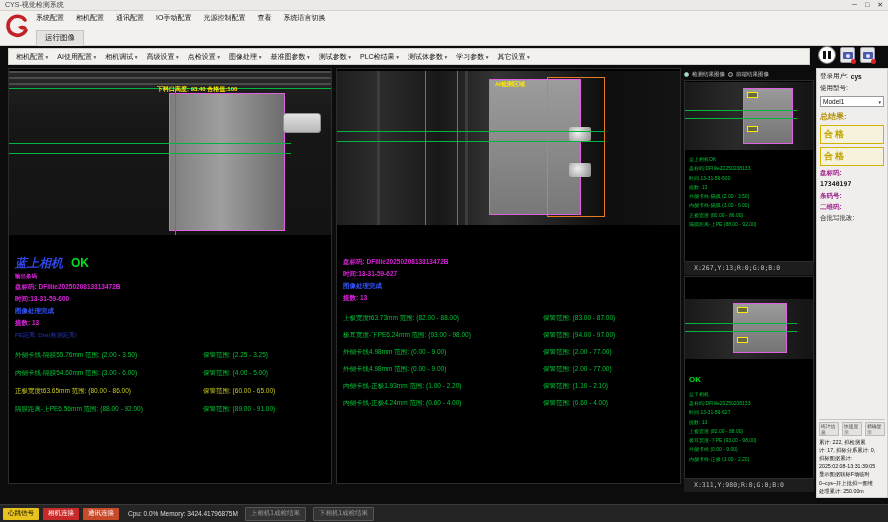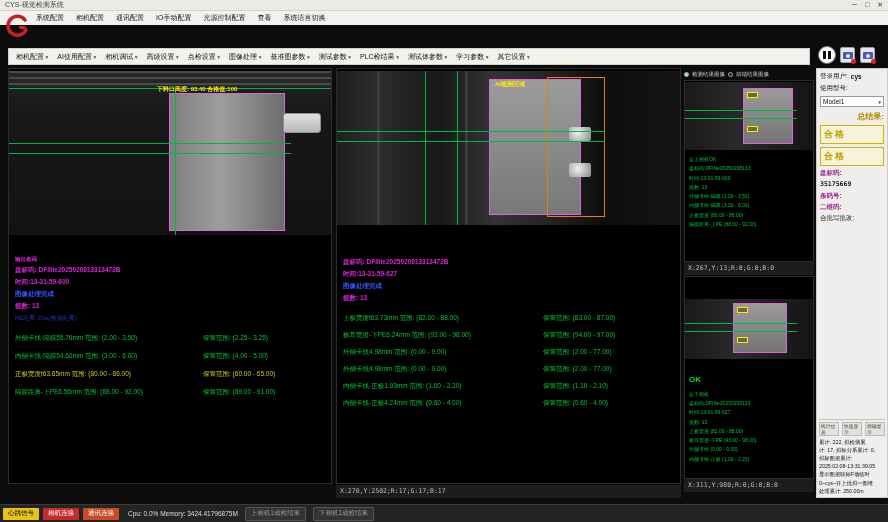--- a/index.html
+++ b/index.html
@@ -64,21 +64,21 @@
     position:absolute; right:-2px; bottom:-2px; width:5px; height:5px;
     background:#e02020; border-radius:50%;
   }
   
   .view { position:absolute; background:#000; border:1px solid #2c2c2c; overflow:hidden; }
   #view-left  { left:8px;   top:68px; width:324px; height:416px; }
   #view-right { left:336px; top:68px; width:345px; height:416px; }
   .coordbar {
     position:absolute; height:13px; background:#1d1d1d; color:#bdbdbd;
     font-family:"DejaVu Sans Mono", monospace; font-size:6.5px;
-    line-height:13px; padding-left:4px;
+    line-height:13px; padding-left:10px;
   }
   #coord-left  { left:8px;   top:485px; width:324px; }
   #coord-right { left:336px; top:485px; width:345px; }
   #coord-sv1   { left:684px; top:262px; width:130px; }
   #coord-sv2   { left:684px; top:479px; width:130px; }
   
   .lv-img { position:absolute; top:2px; left:0; width:100%; height:164px;
             background:linear-gradient(180deg,#222 0%,#171717 30%,#131313 100%); overflow:hidden; }
   .lv-band { position:absolute; top:0; left:0; right:0; height:16px;
              background:repeating-linear-gradient(180deg,#4b4b4b 0 2px,#262626 2px 6px); }
@@ -138,21 +138,21 @@
   .sv-ok { font-size:8px; font-weight:bold; color:#00dd22; margin-bottom:2px; }
   
   .right-panel { position:absolute; left:816px; top:68px; width:72px; height:430px;
                  background:#efeeec; border:1px solid #cfcdc9; padding:3px; font-size:6.5px; color:#111; }
   .rp-row { margin-bottom:3px; display:flex; gap:3px; align-items:center; }
   .rp-label { white-space:nowrap; }
   .rp-value { font-weight:bold; }
   .rp-select { width:100%; background:#fff; border:1px solid #9a9a9a; padding:1px 2px;
                display:flex; justify-content:space-between; align-items:center; margin-bottom:4px; }
   .rp-select::after { content:"▾"; font-size:5px; color:#333; }
-  .rp-total { color:#b08c00; font-weight:bold; font-size:8px; margin:2px 0 3px 0;text-align:right; }
+  .rp-total { color:#b08c00; font-weight:bold; font-size:8px; margin:2px 0 3px 0; }
   .rp-result { border:1px solid #d2b400; color:#bfa300; font-weight:bold; font-size:9px;
                padding:2px 3px; margin-bottom:3px; background:#f6f2dc; letter-spacing:2px; }
   .rp-mag { color:#a0208a; font-weight:bold; margin-bottom:2px; }
   .rp-bar-value { font-family:"DejaVu Sans Mono", monospace; font-weight:bold; margin-bottom:4px; }
   .rp-dark { color:#222; margin-bottom:3px; }
   .rp-stats { position:absolute; left:2px; right:2px; bottom:2px; border-top:1px solid #c6c4c0; padding-top:2px; }
   .rp-tabs { display:flex; gap:3px; font-size:4.8px; color:#444; margin-bottom:2px; }
   .rp-tabs span { border:1px solid #bbb; padding:0 1px; background:#e4e2de; }
   .stat-line { font-size:5.3px; line-height:1.55; color:#111; white-space:nowrap; overflow:hidden; }
   
@@ -183,20 +183,23 @@
   <div class="menurow">
     <span class="menu-item">系统配置</span>
     <span class="menu-item">相机配置</span>
     <span class="menu-item">通讯配置</span>
     <span class="menu-item">IO手动配置</span>
     <span class="menu-item">光源控制配置</span>
     <span class="menu-item">查看</span>
     <span class="menu-item">系统语言切换</span>
   </div>
 
+  <div class="tabrow">
+    <span class="run-tab">运行图像</span>
+  </div>
 
   <div class="logo">
     <svg viewBox="0 0 24 30" width="24" height="30">
       <path d="M20 7 A9.5 9.5 0 1 0 21 17" fill="none" stroke="#c32126" stroke-width="3.6" stroke-linecap="round"></path>
       <path d="M13 14 q6 -3 9 1 q-5 4 -9 -1 Z" fill="#c32126"></path>
     </svg>
   </div>
 
   <div class="toolbar">
     <span class="tool-item">相机配置</span>
@@ -231,20 +234,23 @@
       <div class="lv-band"></div>
       <div class="gline-h" style="top:17px; right:0;"></div>
       <div class="lv-part"></div>
       <div class="lv-connector"></div>
       <div class="gline-v" style="left:166px; top:16px; bottom:0;"></div>
       <div class="gline-h" style="top:72px; width:282px;"></div>
       <div class="gline-h" style="top:82px; width:282px;"></div>
       <div class="overlay-yellow" style="left:148px; top:14px;">下料口高度: 93.40 合格值:100</div>
     </div>
     <div class="view-text">
+      <div class="result-line">
+        <span class="rname">蓝上相机</span><span class="rok">OK</span>
+      </div>
       <div class="meta small-out">输出条码</div>
       <div class="meta">盘标码: DFIIiie2025020813313472B</div>
       <div class="meta">时间:13-31-59-600</div>
       <div class="meta done">图像处理完成</div>
       <div class="meta">提数: 13</div>
       <div class="meta note">PE距离: Dist(检测距离)</div>
       <div class="meas">
         <div class="meas-row">
             <span class="ml">外侧卡线-隔膜55.76mm 范围: (2.00 - 3.50)</span>
             <span class="mr">保警范围: (2.25 - 3.25)</span>
@@ -305,21 +311,20 @@
             <span class="ml">内侧卡线-正极1.93mm 范围: (1.00 - 2.20)</span>
             <span class="mr">保警范围: (1.10 - 2.10)</span>
           </div>
         <div class="meas-row tight">
             <span class="ml">内侧卡线-正极4.24mm 范围: (0.60 - 4.00)</span>
             <span class="mr">保警范围: (0.60 - 4.00)</span>
           </div>
       </div>
     </div>
   </div>
-  <div class="coordbar" id="coord-right">X:270,Y:2502;R:17;G:17;B:17</div>
 
   <div class="small-header">
     <span class="radio-dot filled"></span>
     <span>检测结果图像</span>
     <span class="radio-dot"></span>
     <span>前端结果图像</span>
   </div>
 
   <div class="small-view" id="sv1">
     <div class="sv-img">
@@ -372,21 +377,21 @@
     <div class="rp-row">
       <span class="rp-label">使用型号:</span>
     </div>
     <div class="rp-select">
       <span>Model1</span>
     </div>
     <div class="rp-total">总结果:</div>
     <div class="rp-result">合格</div>
     <div class="rp-result">合格</div>
     <div class="rp-mag">盘标码:</div>
-    <div class="rp-bar-value">35175669</div>
+    <div class="rp-bar-value">17340197</div>
     <div class="rp-mag">条码号:</div>
     <div class="rp-mag">二维码:</div>
     <div class="rp-dark">合批写批改:</div>
     <div class="rp-stats">
       <div class="rp-tabs">
         <span>统计信息</span>
         <span>快速显示</span>
         <span>精确显示</span>
       </div>
       <div class="stat-line">累计: 222, 拟检测累</div>

